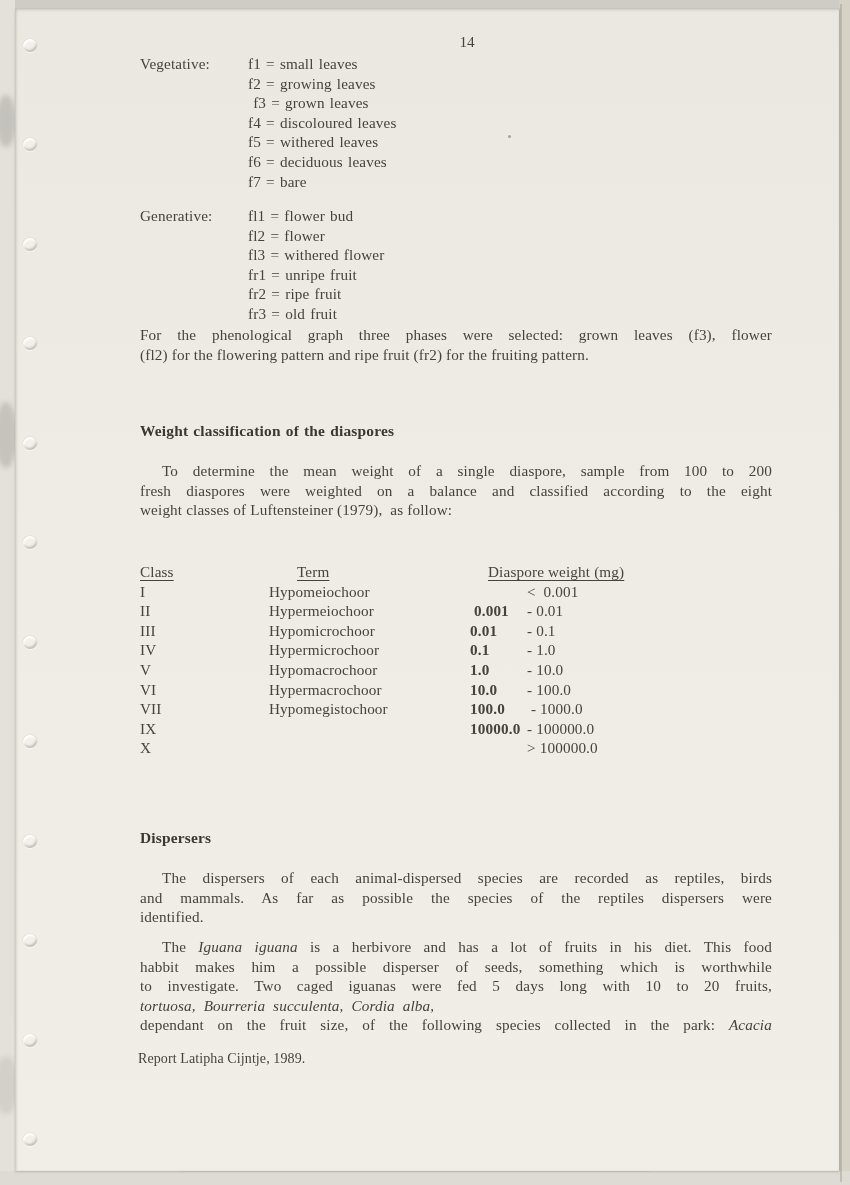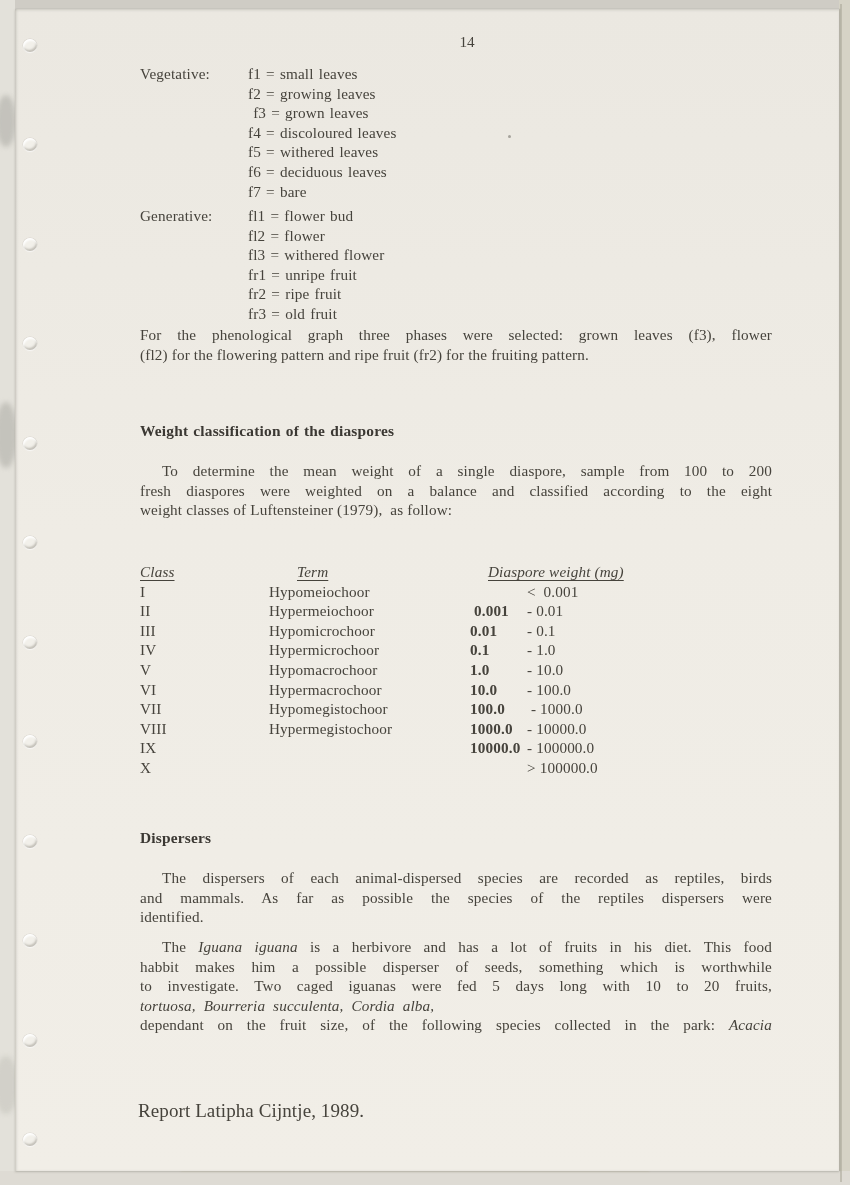--- a/index.html
+++ b/index.html
@@ -23,49 +23,49 @@
     box-shadow:
       inset 2px 0 3px -1px rgba(120,118,108,.35),
       inset 0 2px 3px -1px rgba(140,138,128,.25),
       1px 0 1px rgba(110,108,98,.25),
       0 1px 2px rgba(110,108,98,.3);
   }
 
   .pageno{position:absolute;left:430px;top:23px;width:44px;text-align:center;font-size:15.2px;line-height:19.6px;}
 
   .phase{position:absolute;left:125px;font-size:15.2px;line-height:19.6px;letter-spacing:.15px;word-spacing:1.2px;}
-  .phase-veg{top:45px;margin-top:10px;}
+  .phase-veg{top:45px;}
   .phase-gen{top:197px;}
   .plabel{position:absolute;left:0;top:0;}
   .pitems{margin-left:108px;}
   .li-line{white-space:pre;line-height:19.6px;}
 
   .para{position:absolute;left:125px;width:632px;font-size:15.2px;line-height:19.6px;letter-spacing:.15px;}
   .pline{line-height:19.6px;white-space:pre-wrap;}
   .pline.just{white-space:normal;text-align:justify;text-align-last:justify;}
   .indent-first .pline:first-child{text-indent:22px;}
   .it{font-style:italic;}
 
   .head{position:absolute;left:125px;margin:0;font-size:15.4px;font-weight:bold;color:#3b3833;line-height:19.6px;letter-spacing:.2px;word-spacing:1px;}
 
   .wtable{position:absolute;left:125px;top:553px;width:580px;font-size:15.2px;letter-spacing:.15px;}
-  .thead{position:relative;height:19.6px;font-style:italic;}
+  .thead{position:relative;height:19.6px;}
   .th{position:absolute;top:0;text-decoration:underline;text-underline-offset:3px;text-decoration-thickness:1.2px;line-height:19.6px;}
   .th-class{left:0;}
   .th-term{left:157px;}
   .th-weight{left:348px;}
   .trow{position:relative;height:19.6px;}
   .tc{position:absolute;top:0;line-height:19.6px;white-space:pre;}
   .tc-class{left:0;}
   .tc-term{left:129px;}
   .tc-weight{left:330px;display:flex;}
   .tc-weight .low{display:inline-block;width:57px;white-space:pre;font-weight:bold;}
   .tc-weight .high{white-space:pre;}
 
-  .footer{position:absolute;left:123px;top:1092px;font-size:19px;line-height:19.6px;letter-spacing:.1px;}
+  .footer{position:absolute;left:123px;top:1040px;font-size:14px;line-height:19.6px;letter-spacing:.1px;}
 
   .hole{
     position:absolute;left:23px;width:14px;height:13px;border-radius:50%;
     background:#f2f0ea;
     box-shadow:
       inset 1px 2px 2px rgba(255,255,255,.95),
       inset -1px -2px 2px rgba(150,146,136,.5),
       0 1px 1px rgba(255,255,255,.8),
       0 0 0 .5px rgba(160,156,146,.28);
   }
@@ -170,25 +170,20 @@
             <span class="tc tc-class">VI</span>
             <span class="tc tc-term">Hypermacrochoor</span>
             <span class="tc tc-weight"><span class="low">10.0</span><span class="high">- 100.0</span></span>
           </div>
           <div class="trow">
             <span class="tc tc-class">VII</span>
             <span class="tc tc-term">Hypomegistochoor</span>
             <span class="tc tc-weight"><span class="low">100.0</span><span class="high"> - 1000.0</span></span>
           </div>
           <div class="trow">
-            <span class="tc tc-class">VIII</span>
-            <span class="tc tc-term">Hypermegistochoor</span>
-            <span class="tc tc-weight"><span class="low">1000.0</span><span class="high">- 10000.0</span></span>
-          </div>
-          <div class="trow">
             <span class="tc tc-class">IX</span>
             <span class="tc tc-term"></span>
             <span class="tc tc-weight"><span class="low">10000.0</span><span class="high">- 100000.0</span></span>
           </div>
           <div class="trow">
             <span class="tc tc-class">X</span>
             <span class="tc tc-term"></span>
             <span class="tc tc-weight"><span class="low"></span><span class="high">&gt; 100000.0</span></span>
           </div>
         </div>

